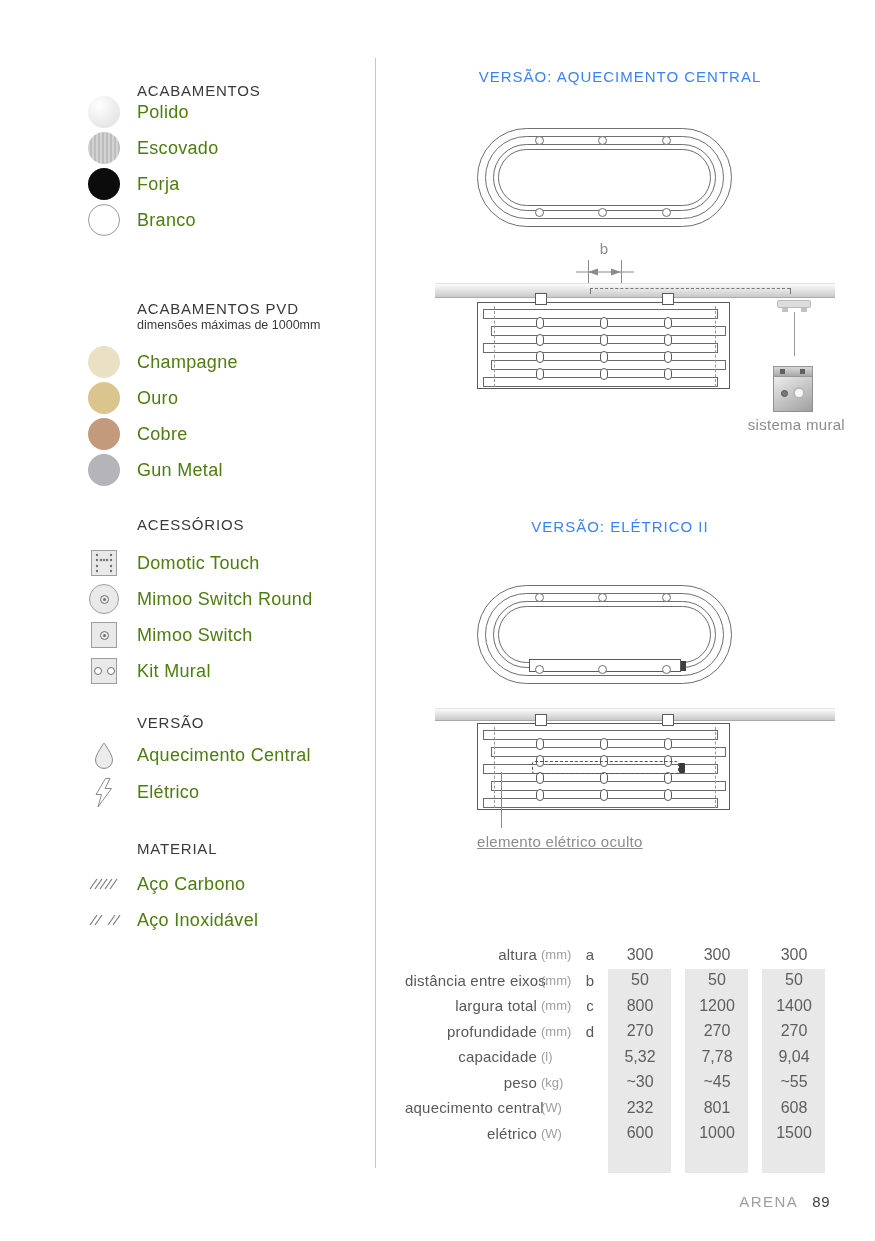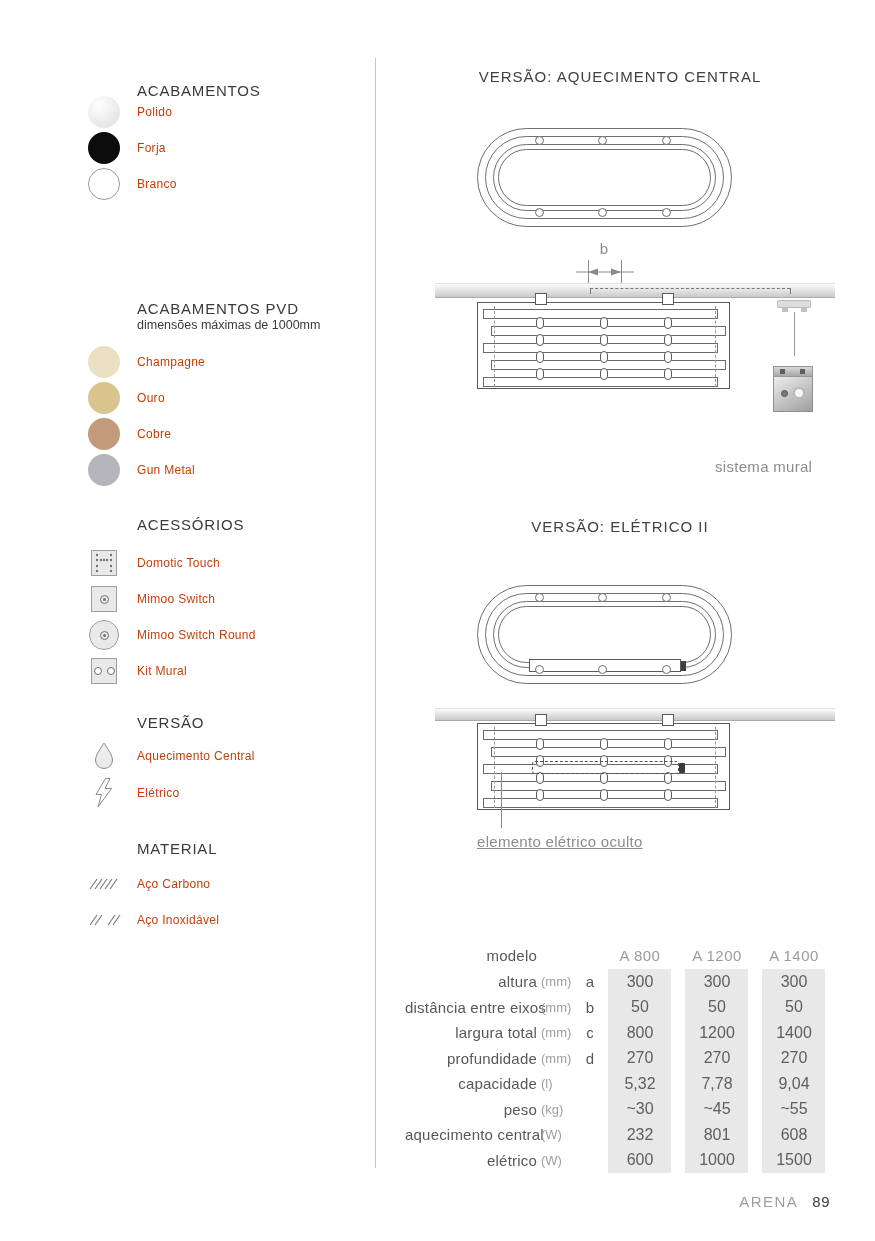--- a/index.html
+++ b/index.html
@@ -8,21 +8,21 @@
   #page { position:relative; width:875px; height:1241px; background:#ffffff; overflow:hidden; }
 
   
   .sec-title { position:absolute; left:137px; font-size:15px; color:#3a3a3a; letter-spacing:0.8px; }
   .sec-sub   { position:absolute; left:137px; font-size:12.5px; color:#3a3a3a; }
   .rows { position:absolute; left:88px; width:285px; }
   .srow { display:flex; align-items:center; height:36px; }
   .srow.tall { height:37px; }
   .icell { width:32px; display:flex; justify-content:center; align-items:center; margin-right:17px; flex:none; }
   .icell.wide { width:36px; margin-right:13px; }
-  .slabel { font-size:12px; color:#c2410c; letter-spacing:0.3px; white-space:nowrap; }
+  .slabel { font-size:18px; color:#4d7c0f; letter-spacing:0.3px; white-space:nowrap; }
 
   .swatch { width:32px; height:32px; border-radius:50%; flex:none; }
   .sw-polido   { background:radial-gradient(circle at 35% 30%, #ffffff 0%, #efefef 45%, #dcdcdc 100%); }
   .sw-escovado { background:repeating-linear-gradient(90deg,#d2d2d2 0 2px,#bdbdbd 2px 4px); }
   .sw-forja    { background:#0c0c0c; }
   .sw-branco   { background:#ffffff; border:1px solid #9a9a9a; }
   .sw-ral      { background:linear-gradient(100deg,#f0e6a2 0%,#c59a82 45%,#8f6f88 68%,#4f4892 100%); }
   .sw-champagne{ background:#eae1c4; }
   .sw-ouro     { background:#dac58f; }
   .sw-cobre    { background:#c39b7c; }
@@ -32,21 +32,21 @@
   .acc-round  { width:30px; height:30px; background:#e9e9e9; border:1px solid #9d9d9d; border-radius:50%; display:flex; align-items:center; justify-content:center; }
   .bullseye { width:9px; height:9px; border:1px solid #6f6f6f; border-radius:50%; display:flex; align-items:center; justify-content:center; }
   .bullseye i { display:block; width:3px; height:3px; border-radius:50%; background:#6f6f6f; }
   .twoholes { display:flex; gap:5px; }
   .twoholes i { display:block; width:8px; height:8px; border:1px solid #6f6f6f; border-radius:50%; background:#fff; }
 
   
   #divider { position:absolute; left:375px; top:58px; width:1px; height:1110px; background:#c5c5c5; }
 
   
-  .main-h { position:absolute; left:420px; width:400px; text-align:center; font-size:15px; color:#404040; letter-spacing:1px; white-space:nowrap; }
+  .main-h { position:absolute; left:420px; width:400px; text-align:center; font-size:15px; color:#3b82f6; letter-spacing:1px; white-space:nowrap; }
   .draw-label { position:absolute; font-size:15px; color:#8c8c8c; letter-spacing:0.3px; white-space:nowrap; }
 
   
   .oval { position:absolute; width:255px; height:99px; }
   .stad { position:absolute; border:1px solid #6e6e6e; border-radius:60px; }
   .s0 { inset:0; } .s1 { inset:8px; } .s2 { inset:16px; } .s3 { inset:21px; }
   .screw { position:absolute; width:9px; height:9px; border:1px solid #6e6e6e; border-radius:50%; background:#fff; }
   .el-bar { position:absolute; left:52px; top:74px; width:152px; height:13px; border:1px solid #5a5a5a; background:#fff; }
   .el-cap { position:absolute; left:204px; top:76px; width:5px; height:10px; background:#3f3f3f; }
 
@@ -110,20 +110,26 @@
 
 <div id="page">
 
   <div class="sec-title" style="top:62px;margin-top:20px;">ACABAMENTOS</div>
   <div class="rows" style="top:94px;">
     <div class="srow">
       <span class="icell">
           <span class="swatch sw-polido"></span>
         </span>
       <span class="slabel">Polido</span>
+    </div>
+    <div class="srow">
+      <span class="icell">
+          <span class="swatch sw-escovado"></span>
+        </span>
+      <span class="slabel">Escovado</span>
     </div>
     <div class="srow">
       <span class="icell">
           <span class="swatch sw-forja"></span>
         </span>
       <span class="slabel">Forja</span>
     </div>
     <div class="srow">
       <span class="icell">
           <span class="swatch sw-branco"></span>
@@ -180,37 +186,37 @@
                 <circle cx="12" cy="9" r="1.2"></circle>
                 <circle cx="15" cy="9" r="1.2"></circle>
             </g>
           </svg>
         </span>
       </span>
       <span class="slabel">Domotic Touch</span>
     </div>
     <div class="srow">
       <span class="icell">
+        <span class="acc-round">
+            <span class="bullseye">
+              <i></i>
+            </span>
+          </span>
+      </span>
+      <span class="slabel">Mimoo Switch Round</span>
+    </div>
+    <div class="srow">
+      <span class="icell">
         <span class="acc-square">
             <span class="bullseye">
               <i></i>
             </span>
           </span>
       </span>
       <span class="slabel">Mimoo Switch</span>
-    </div>
-    <div class="srow">
-      <span class="icell">
-        <span class="acc-round">
-            <span class="bullseye">
-              <i></i>
-            </span>
-          </span>
-      </span>
-      <span class="slabel">Mimoo Switch Round</span>
     </div>
     <div class="srow">
       <span class="icell">
         <span class="acc-square">
             <span class="twoholes">
               <i></i>
               <i></i>
             </span>
           </span>
       </span>
@@ -332,21 +338,21 @@
   <div class="mural-box">
     <div class="mural-top">
         <i class="n1"></i>
         <i class="n2"></i>
       </div>
     <div class="mural-front">
       <span class="knob-s"></span>
       <span class="knob-b"></span>
     </div>
   </div>
-  <div class="draw-label" style="left:715px; top:416px; width:130px; text-align:left;margin-top:42px;">sistema mural</div>
+  <div class="draw-label" style="left:715px; top:416px; width:130px; text-align:right;">sistema mural</div>
 
   <div class="main-h" style="top:518px;">VERSÃO: ELÉTRICO II</div>
 
   <div class="oval" style="left:477px; top:585px;">
     <div class="stad s0"></div>
     <div class="stad s1"></div>
     <div class="stad s2"></div>
     <div class="stad s3"></div>
     <div class="el-bar"></div>
     <div class="el-cap"></div>
@@ -387,26 +393,20 @@
   <div class="hidden-el"></div>
   <div class="hidden-cap"></div>
   <div class="leader"></div>
   <div class="draw-label" style="left:477px; top:833px;text-decoration:underline;">elemento elétrico oculto</div>
 
   <div id="spec-table">
     <div class="stripe c1"></div>
     <div class="stripe c2"></div>
     <div class="stripe c3"></div>
 
-    <div class="t-row header">
-      <span class="t-label">modelo</span>
-      <span class="t-v1 t-col">A 800</span>
-      <span class="t-v2 t-col">A 1200</span>
-      <span class="t-v3 t-col">A 1400</span>
-    </div>
 
     <div class="t-row">
       <span class="t-label">altura</span>
       <span class="t-unit">(mm)</span>
       <span class="t-letter">a</span>
       <span class="t-v1 t-val">300</span>
       <span class="t-v2 t-val">300</span>
       <span class="t-v3 t-val">300</span>
     </div>
     <div class="t-row">

